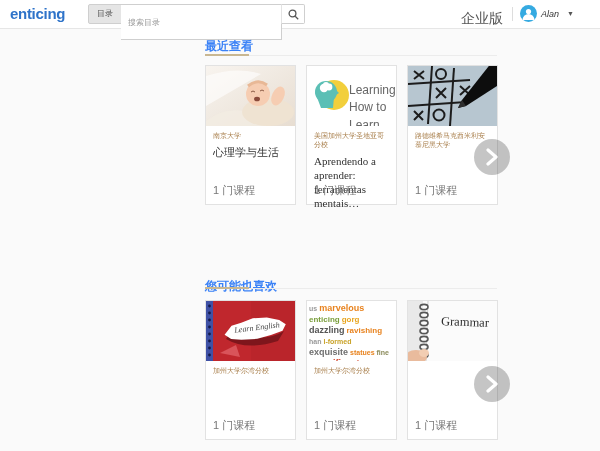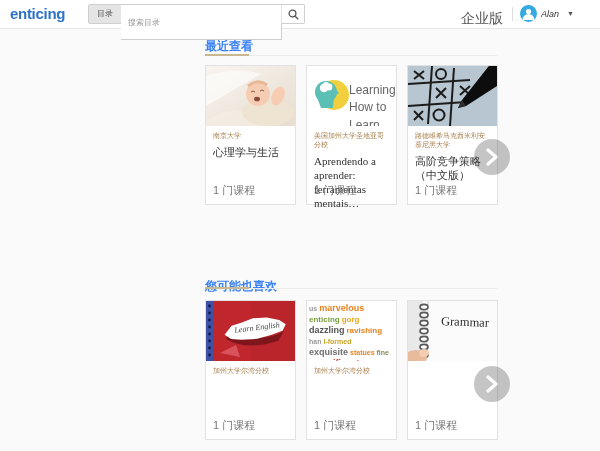--- a/index.html
+++ b/index.html
@@ -151,21 +151,20 @@
         <path d="M28 22 L38 32 M38 22 L28 32" stroke="#1c1c1c" stroke-width="2"></path>
         <path d="M6 45 L15 54 M15 45 L6 54" stroke="#1c1c1c" stroke-width="2"></path>
         <circle cx="31" cy="49" r="5.5" fill="none" stroke="#1c1c1c" stroke-width="2"></circle>
         <path d="M52 20 L62 29 M62 20 L52 29" stroke="#1c1c1c" stroke-width="2"></path>
         <polygon points="89,0 89,20 58,40 50,42 54,34 84,-4" fill="#0d0d0d"></polygon>
         <polygon points="50,42 54,34 58,40" fill="#2e2e2e"></polygon>
       </svg>
     </div>
     <div class="card-body">
       <div class="partner">路德维希马克西米利安慕尼黑大学</div>
-      <div class="course-title">高阶竞争策略（中文版）</div>
     </div>
     <div class="count">1 门课程</div>
   </div>
 </div>
 
 <button class="next-btn" style="left:474px;top:139px;" aria-label="next">
   <svg width="14" height="18" viewBox="0 0 14 18">
       <polyline points="3,2 11,9 3,16" fill="none" stroke="#fff" stroke-width="3.2" stroke-linecap="round" stroke-linejoin="round"></polyline>
     </svg>
 </button>

